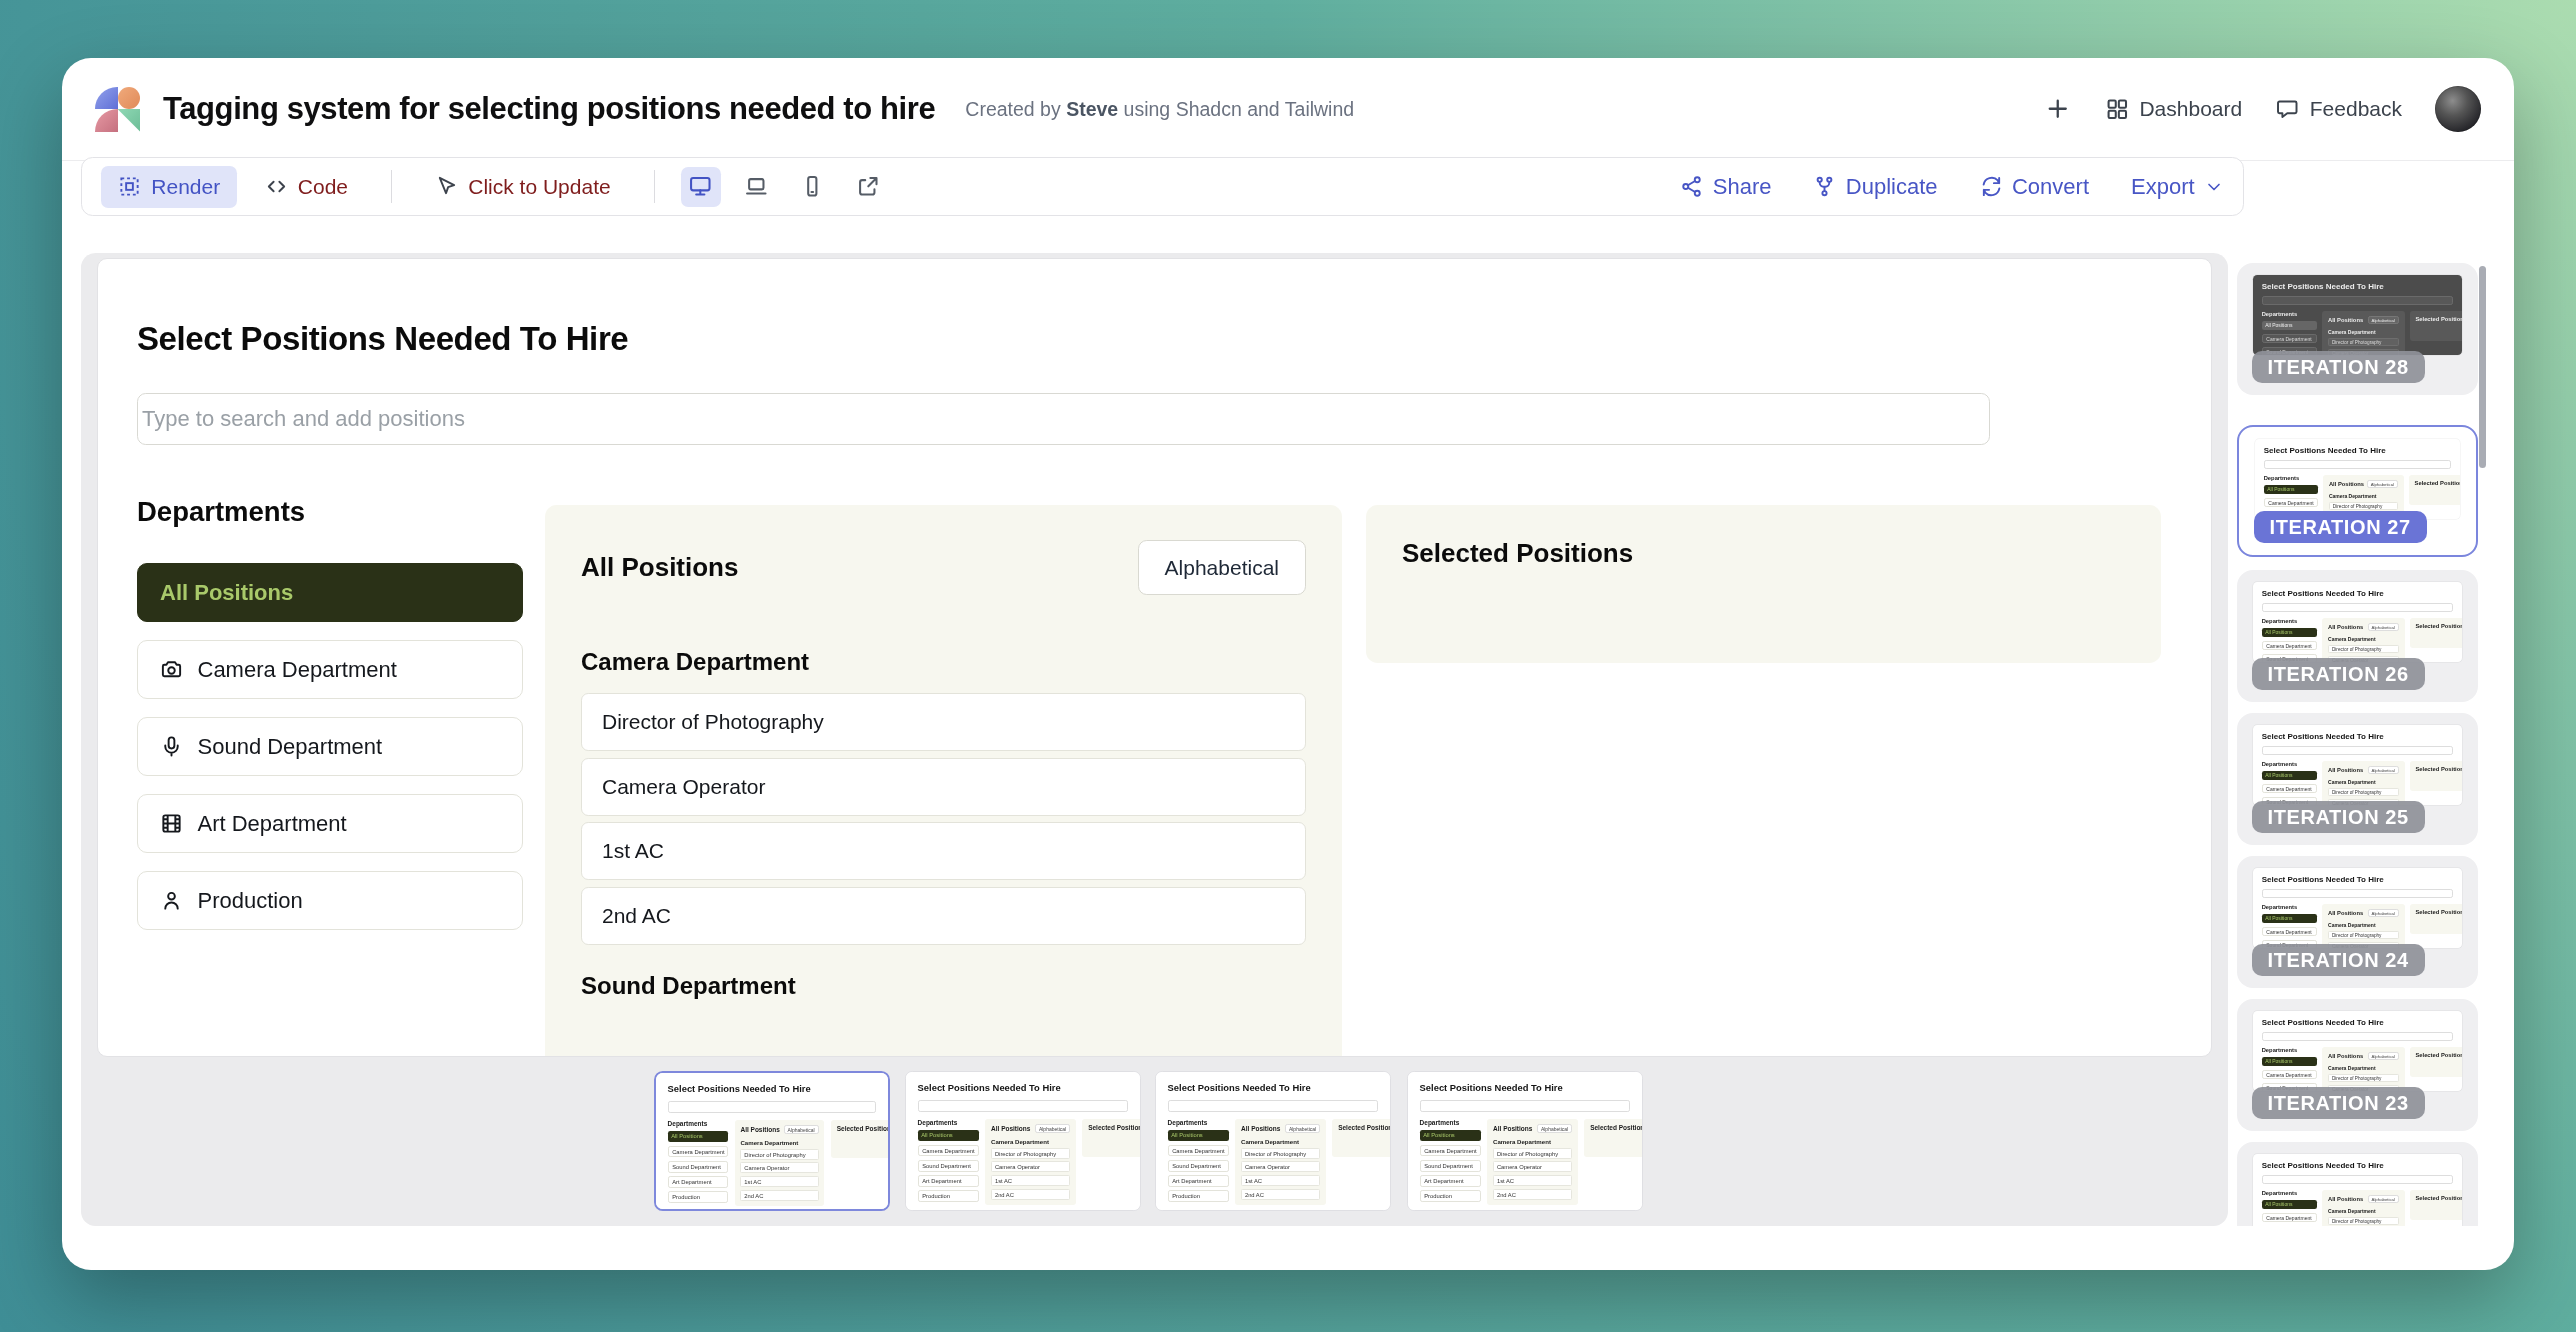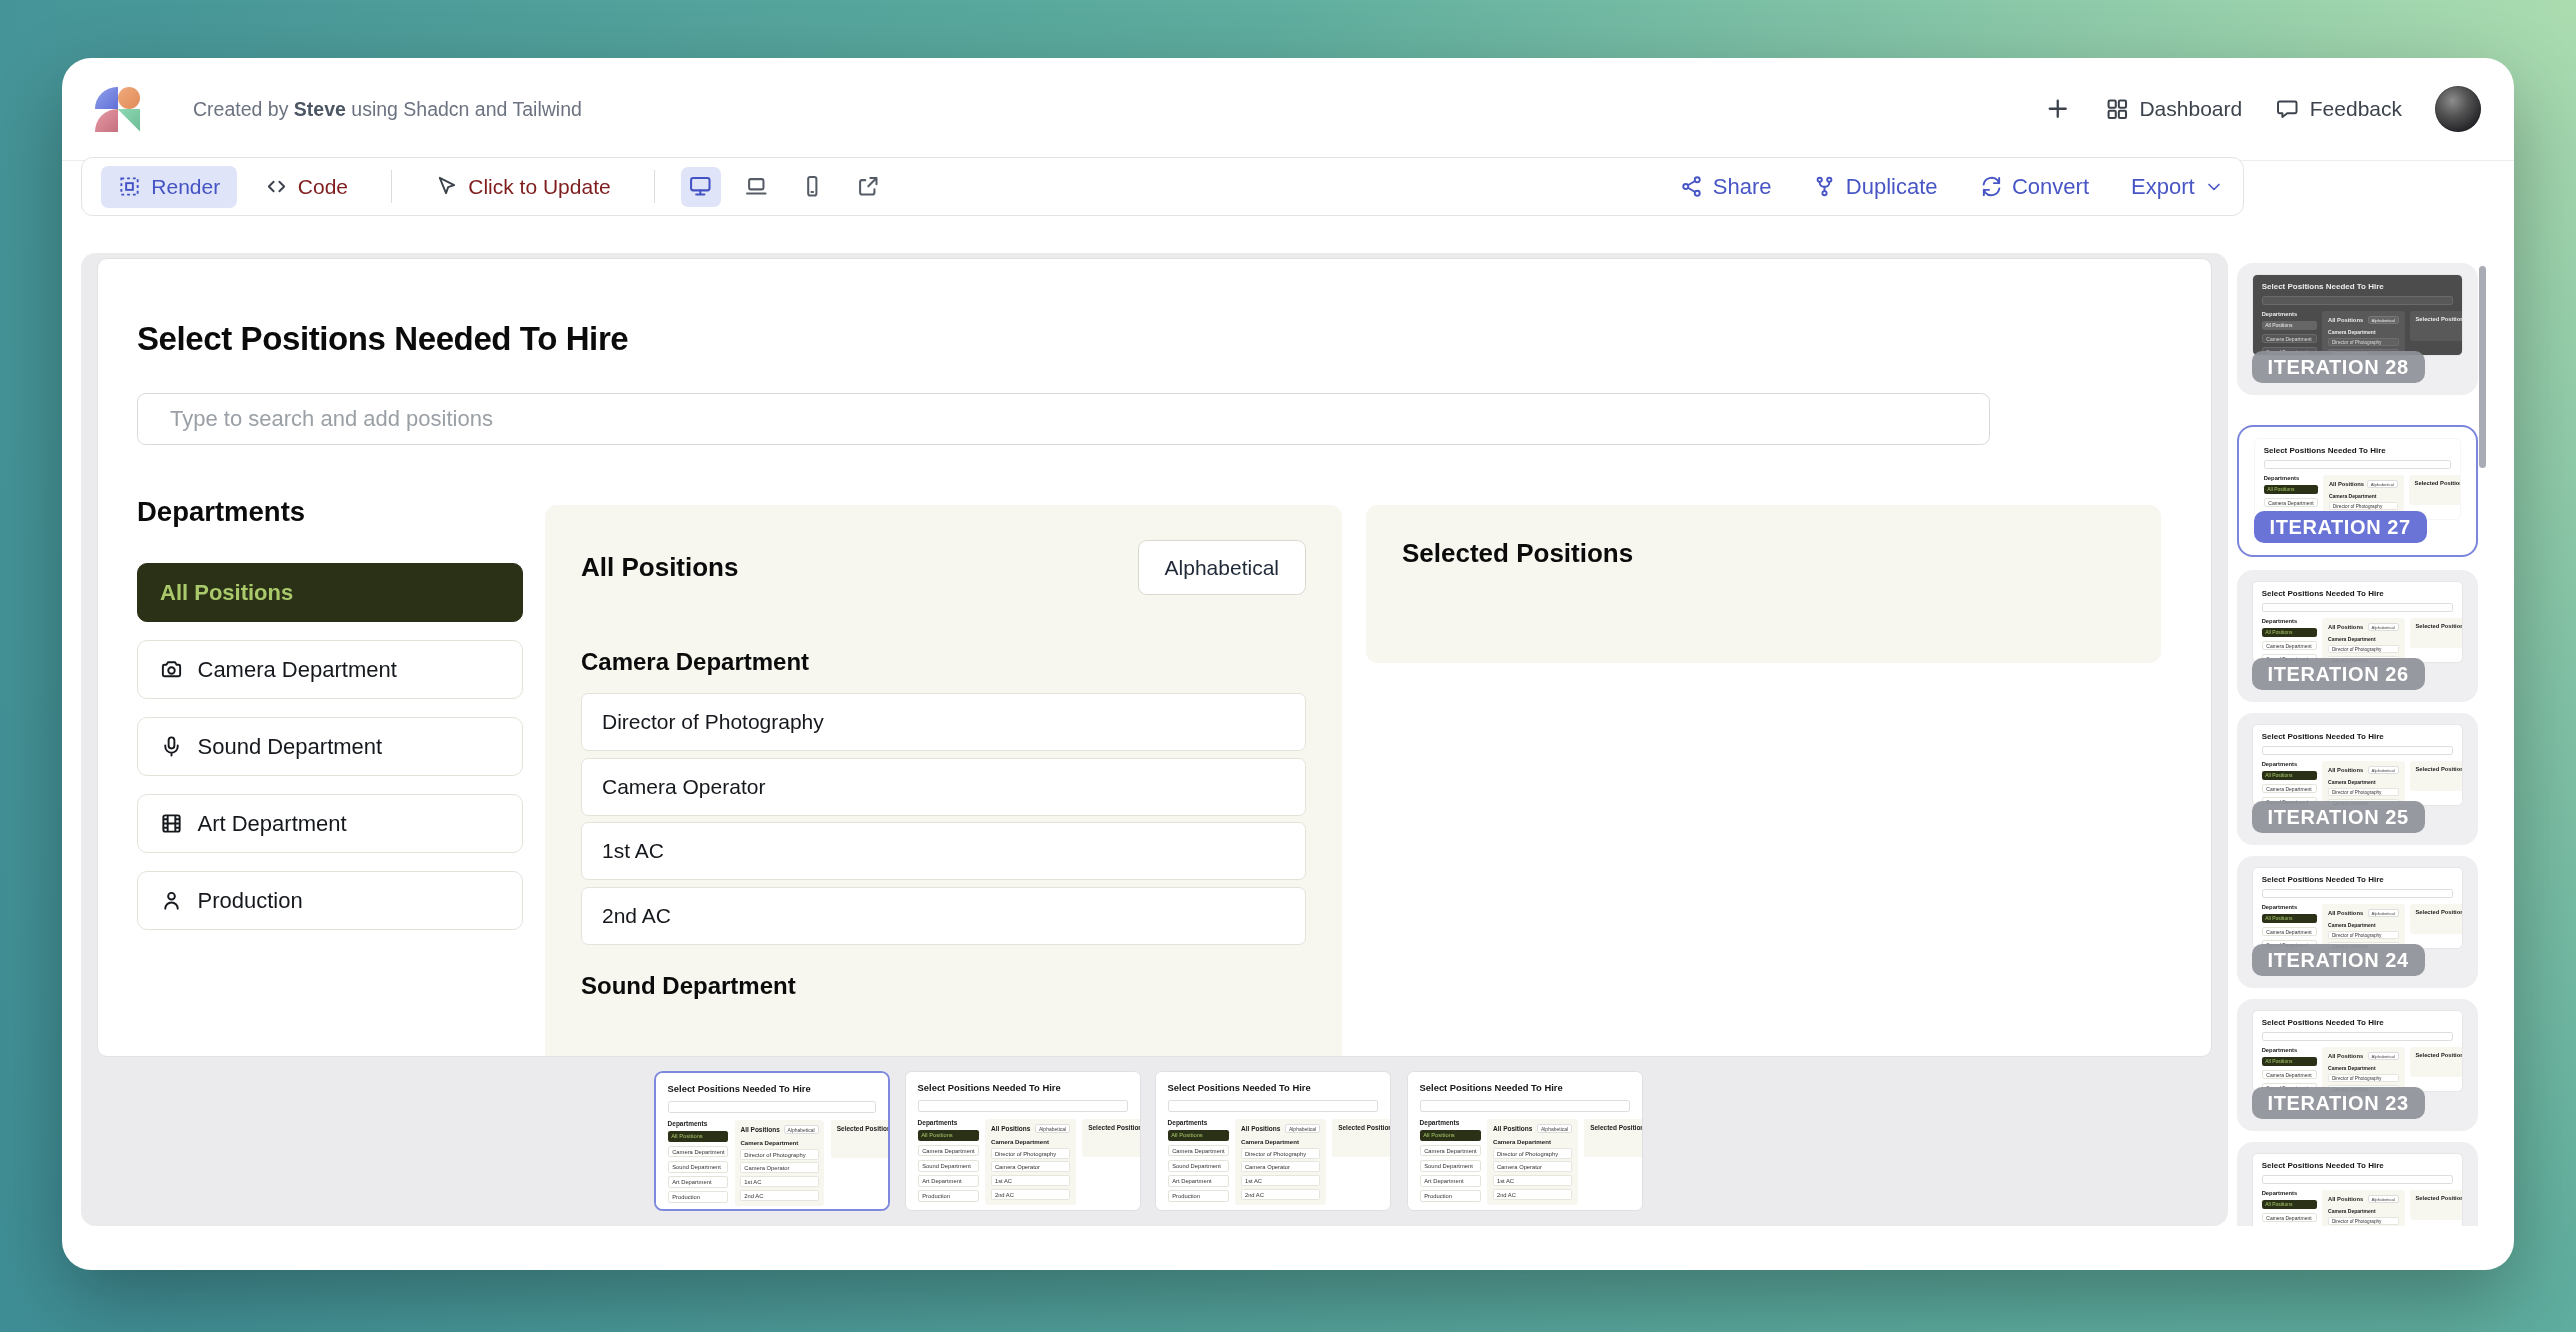--- a/index.html
+++ b/index.html
@@ -66,21 +66,21 @@
     background:#ebebed; border-radius:14.5px;
   }
   .app {
     position:absolute; left:16px; top:5px; width:2115px; height:799px;
     background:#fff; border:0.7px solid #e2e2e5; border-radius:10px; overflow:hidden;
   }
   .app-title { position:absolute; left:39px; top:61px; font-size:33px; font-weight:800; letter-spacing:-0.4px; color:#0b0b0b; }
   .search {
     position:absolute; left:39px; top:134px; width:1853px; height:52px;
     border:0.7px solid #d9d9d3; border-radius:8.7px; font-size:22px; color:#1f2937;
-    padding:0 32px; outline:none; background:#fff; font-family:inherit;
+    padding:0 4px; outline:none; background:#fff; font-family:inherit;
   }
   .search::placeholder { color:#9aa0a6; }
 
   .dept-col { position:absolute; left:39px; top:237px; width:386px; }
   .dept-head { font-size:27.5px; font-weight:800; color:#0b0b0b; margin-bottom:35px; }
   .dept-btn {
     height:59px; border:0.7px solid #e3e3da; border-radius:10px; background:#fff;
     display:flex; align-items:center; gap:14.5px; padding:0 22px; margin-bottom:18px;
     font-size:22px; font-weight:500; color:#15181d; cursor:pointer;
   }
@@ -172,20 +172,21 @@
 
 <div class="window">
 
   <div class="win-header">
     <div class="logo">
       <div class="q1"></div>
         <div class="q2"></div>
       <div class="q3"></div>
         <div class="q4"></div>
     </div>
+    <div class="page-title">Tagging system for selecting positions needed to hire</div>
     <div class="byline">
       <span>Created by</span>
       <b>Steve</b>
       <span>using Shadcn and Tailwind</span>
     </div>
     <div class="hdr-right">
       <div class="hdr-item">
         <svg width="27.5" height="27.5" viewBox="0 0 24 24" fill="none" stroke-width="2" stroke-linecap="round">
             <path d="M12 5v14M5 12h14"></path>
           </svg>

